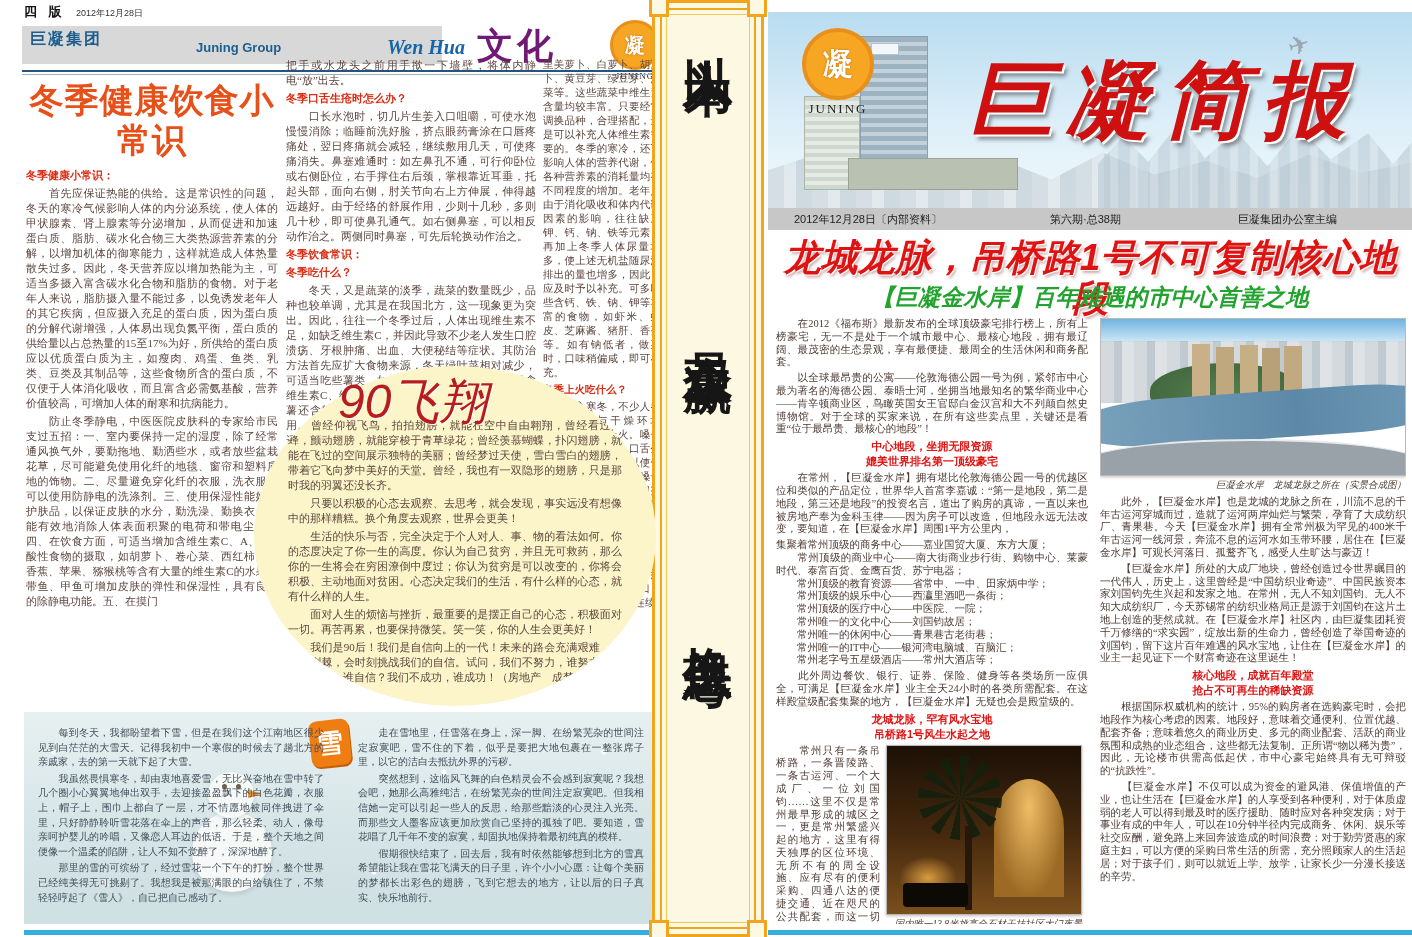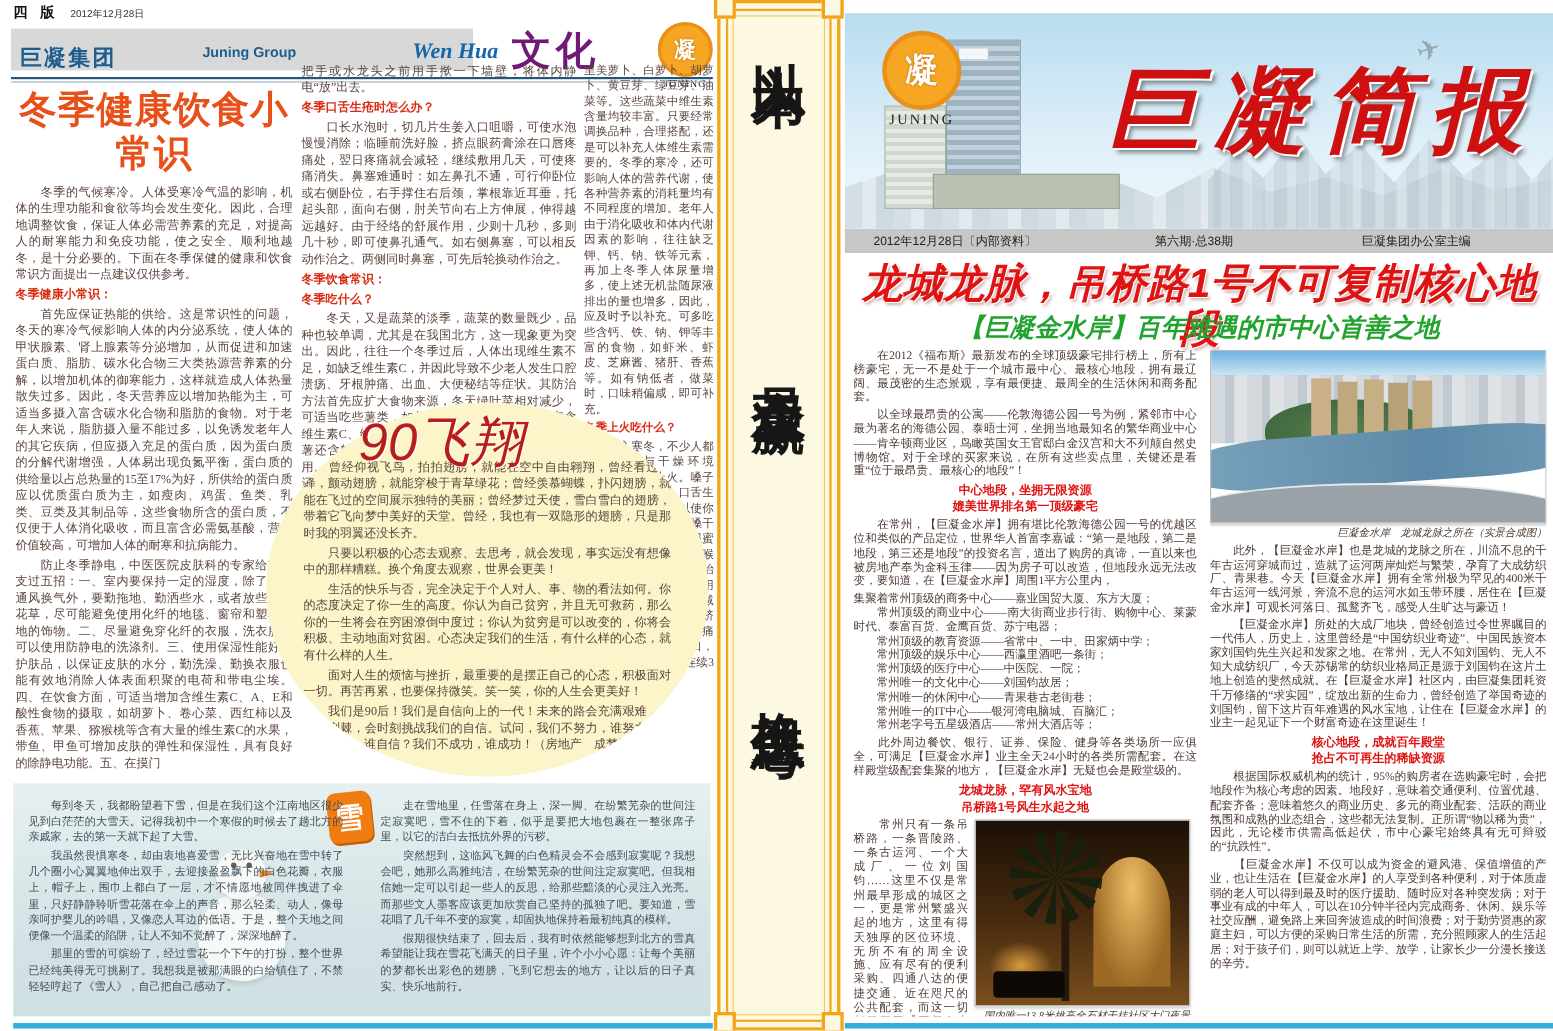--- a/index.html
+++ b/index.html
@@ -1,26 +1,26 @@
 <!DOCTYPE html>
 <html><head>
 <meta charset="utf-8">
 <style>
   html,body{margin:0;padding:0;background:#ffffff;}
   .canvas{position:relative;width:1412px;height:937px;overflow:hidden;background:#fff;
           font-family:"Liberation Serif","DejaVu Serif",serif;color:#5b453d;}
   
-  .pageL{position:absolute;left:4px;top:0;width:650px;height:937px;}
+  .pageL{position:absolute;left:16px;top:0;width:650px;height:937px;}
   .edline{position:absolute;left:8px;top:2px;font-family:"Liberation Sans",sans-serif;}
   .edline .ed{font-weight:bold;font-size:13px;color:#111;letter-spacing:4px;}
   .edline .eddate{font-size:9px;color:#333;margin-left:6px;}
   .mastbar{position:absolute;left:6px;top:24px;width:638px;height:44px;}
   .mastgray{position:absolute;left:0;top:2px;width:420px;height:38px;background:#d8d8d8;}
-  .groupcn{position:absolute;left:8px;top:5px;font-size:20px;font-weight:bold;color:#1c5e8e;
-           font-family:Liberation Sans, sans-serif;letter-spacing:2px;margin-top:10px;}
+  .groupcn{position:absolute;left:8px;top:5px;font-size:16px;font-weight:bold;color:#1c5e8e;
+           font-family:Liberation Sans, sans-serif;letter-spacing:2px;}
   .groupen{position:absolute;left:150px;top:16px;font-size:13px;font-weight:bold;color:#1c5e8e;
            font-family:"Liberation Sans",sans-serif;margin-left:24px;}
   .secpy{position:absolute;left:365px;top:12px;font-size:20px;font-weight:bold;font-style:italic;color:#1565a8;}
   .seccn{position:absolute;left:455px;top:-2px;font-size:36px;font-weight:900;color:#701a75;
          font-family:Liberation Serif, serif;letter-spacing:4px;}
   .jlogo{position:absolute;text-align:center;}
   .jring{width:44px;height:44px;border-radius:50%;border:3px solid #e8901a;background:#f6a623;
          display:flex;align-items:center;justify-content:center;margin:0 auto;}
   .jring span{color:#fff;font-size:20px;font-weight:bold;text-shadow:0 0 2px #b06000;}
   .jcap{font-size:9px;letter-spacing:1px;color:#222;margin-top:1px;font-family:"Liberation Serif",serif;}
@@ -87,21 +87,21 @@
       clip-path:polygon(0 55%,6% 40%,12% 62%,20% 30%,28% 58%,36% 42%,44% 66%,52% 34%,60% 60%,68% 44%,76% 64%,84% 36%,92% 58%,100% 46%,100% 100%,0 100%);}
   .mh-sky2{position:absolute;bottom:0;left:330px;right:0;height:110px;opacity:.55;
       background:repeating-linear-gradient(90deg,#b5c6d1 0 12px,#cdd9e1 12px 20px);
       clip-path:polygon(0 60%,8% 35%,16% 58%,26% 22%,34% 55%,44% 30%,54% 62%,64% 26%,74% 56%,86% 32%,94% 60%,100% 40%,100% 100%,0 100%);}
   .mh-tower{position:absolute;left:92px;bottom:18px;width:66px;height:152px;border:1px solid #8aa0ae;
       background:repeating-linear-gradient(180deg,#9db3c2 0 5px,#c2d1da 5px 9px);}
   .mh-sign{position:absolute;left:10px;top:6px;width:26px;height:10px;background:#f4f7f9;border:1px solid #b5c4ce;}
   .mh-pod{position:absolute;left:36px;bottom:18px;width:54px;height:92px;
       background:repeating-linear-gradient(180deg,#cfd8cf 0 4px,#e5eae2 4px 8px);border:1px solid #aab6a8;}
   .mh-base{position:absolute;left:80px;bottom:18px;width:168px;height:30px;background:#b9c2b2;border:1px solid #98a394;}
-  .mh-title{position:absolute;left:200px;top:46px;width:430px;text-align:right;font-size:84px;line-height:1;
+  .mh-title{position:absolute;left:200px;top:46px;width:430px;text-align:left;font-size:84px;line-height:1;
       font-weight:900;font-style:italic;color:#cf1010;letter-spacing:14px;
       font-family:"Liberation Sans",sans-serif;
       text-shadow:2px 2px 0 #ffffff,4px 5px 4px rgba(60,60,60,.55);}
   .mh-plane{position:absolute;left:520px;top:18px;font-size:26px;color:#9aa7b0;transform:rotate(-18deg);}
   .logoR{left:34px;top:16px;}
   .logoR .jring{width:64px;height:64px;border-width:4px;}
   .logoR .jring span{font-size:30px;}
   .logoR .jcap{font-size:13px;letter-spacing:2px;}
   .mh-strip{position:absolute;left:0;top:208px;width:644px;height:22px;background:#c7c7c7;
       font-size:11px;color:#222;font-family:"Liberation Sans",sans-serif;}
@@ -165,21 +165,20 @@
         <div class="jring">
             <span>凝</span>
           </div>
         <div class="jcap">JUNING</div>
       </div>
     </div>
     <div class="ruleL"></div>
 
     <div class="colL col1">
       <h1 class="h-art">冬季健康饮食小常识</h1>
-      <p>　　冬季的气候寒冷。人体受寒冷气温的影响，机体的生理功能和食欲等均会发生变化。因此，合理地调整饮食，保证人体必需营养素的充足，对提高人的耐寒能力和免疫功能，使之安全、顺利地越冬，是十分必要的。下面在冬季保健的健康和饮食常识方面提出一点建议仅供参考。</p>
       <p class="redh">冬季健康小常识：</p>
       <p>　　首先应保证热能的供给。这是常识性的问题，冬天的寒冷气候影响人体的内分泌系统，使人体的甲状腺素、肾上腺素等分泌增加，从而促进和加速蛋白质、脂肪、碳水化合物三大类热源营养素的分解，以增加机体的御寒能力，这样就造成人体热量散失过多。因此，冬天营养应以增加热能为主，可适当多摄入富含碳水化合物和脂肪的食物。对于老年人来说，脂肪摄入量不能过多，以免诱发老年人的其它疾病，但应摄入充足的蛋白质，因为蛋白质的分解代谢增强，人体易出现负氮平衡，蛋白质的供给量以占总热量的15至17%为好，所供给的蛋白质应以优质蛋白质为主，如瘦肉、鸡蛋、鱼类、乳类、豆类及其制品等，这些食物所含的蛋白质，不仅便于人体消化吸收，而且富含必需氨基酸，营养价值较高，可增加人体的耐寒和抗病能力。</p>
       <p>　　防止冬季静电，中医医院皮肤科的专家给市民支过五招：一、室内要保持一定的湿度，除了经常通风换气外，要勤拖地、勤洒些水，或者放些盆栽花草，尽可能避免使用化纤的地毯、窗帘和塑料质地的饰物。二、尽量避免穿化纤的衣服，洗衣服时可以使用防静电的洗涤剂。三、使用保湿性能好的护肤品，以保证皮肤的水分，勤洗澡、勤换衣服也能有效地消除人体表面积聚的电荷和带电尘埃。四、在饮食方面，可适当增加含维生素C、A、E和酸性食物的摄取，如胡萝卜、卷心菜、西红柿以及香蕉、苹果、猕猴桃等含有大量的维生素C的水果，带鱼、甲鱼可增加皮肤的弹性和保湿性，具有良好的除静电功能。五、在摸门</p>
     </div>
 
     <div class="colL col2">
       <p>把手或水龙头之前用手揿一下墙壁，将体内静电“放”出去。</p>
       <p class="redh">冬季口舌生疮时怎么办？</p>
       <p>　　口长水泡时，切几片生姜入口咀嚼，可使水泡慢慢消除；临睡前洗好脸，挤点眼药膏涂在口唇疼痛处，翌日疼痛就会减轻，继续敷用几天，可使疼痛消失。鼻塞难通时：如左鼻孔不通，可行仰卧位或右侧卧位，右手撑住右后颈，掌根靠近耳垂，托起头部，面向右侧，肘关节向右上方伸展，伸得越远越好。由于经络的舒展作用，少则十几秒，多则几十秒，即可使鼻孔通气。如右侧鼻塞，可以相反动作治之。两侧同时鼻塞，可先后轮换动作治之。</p>
       <p class="redh">冬季饮食常识：</p>

